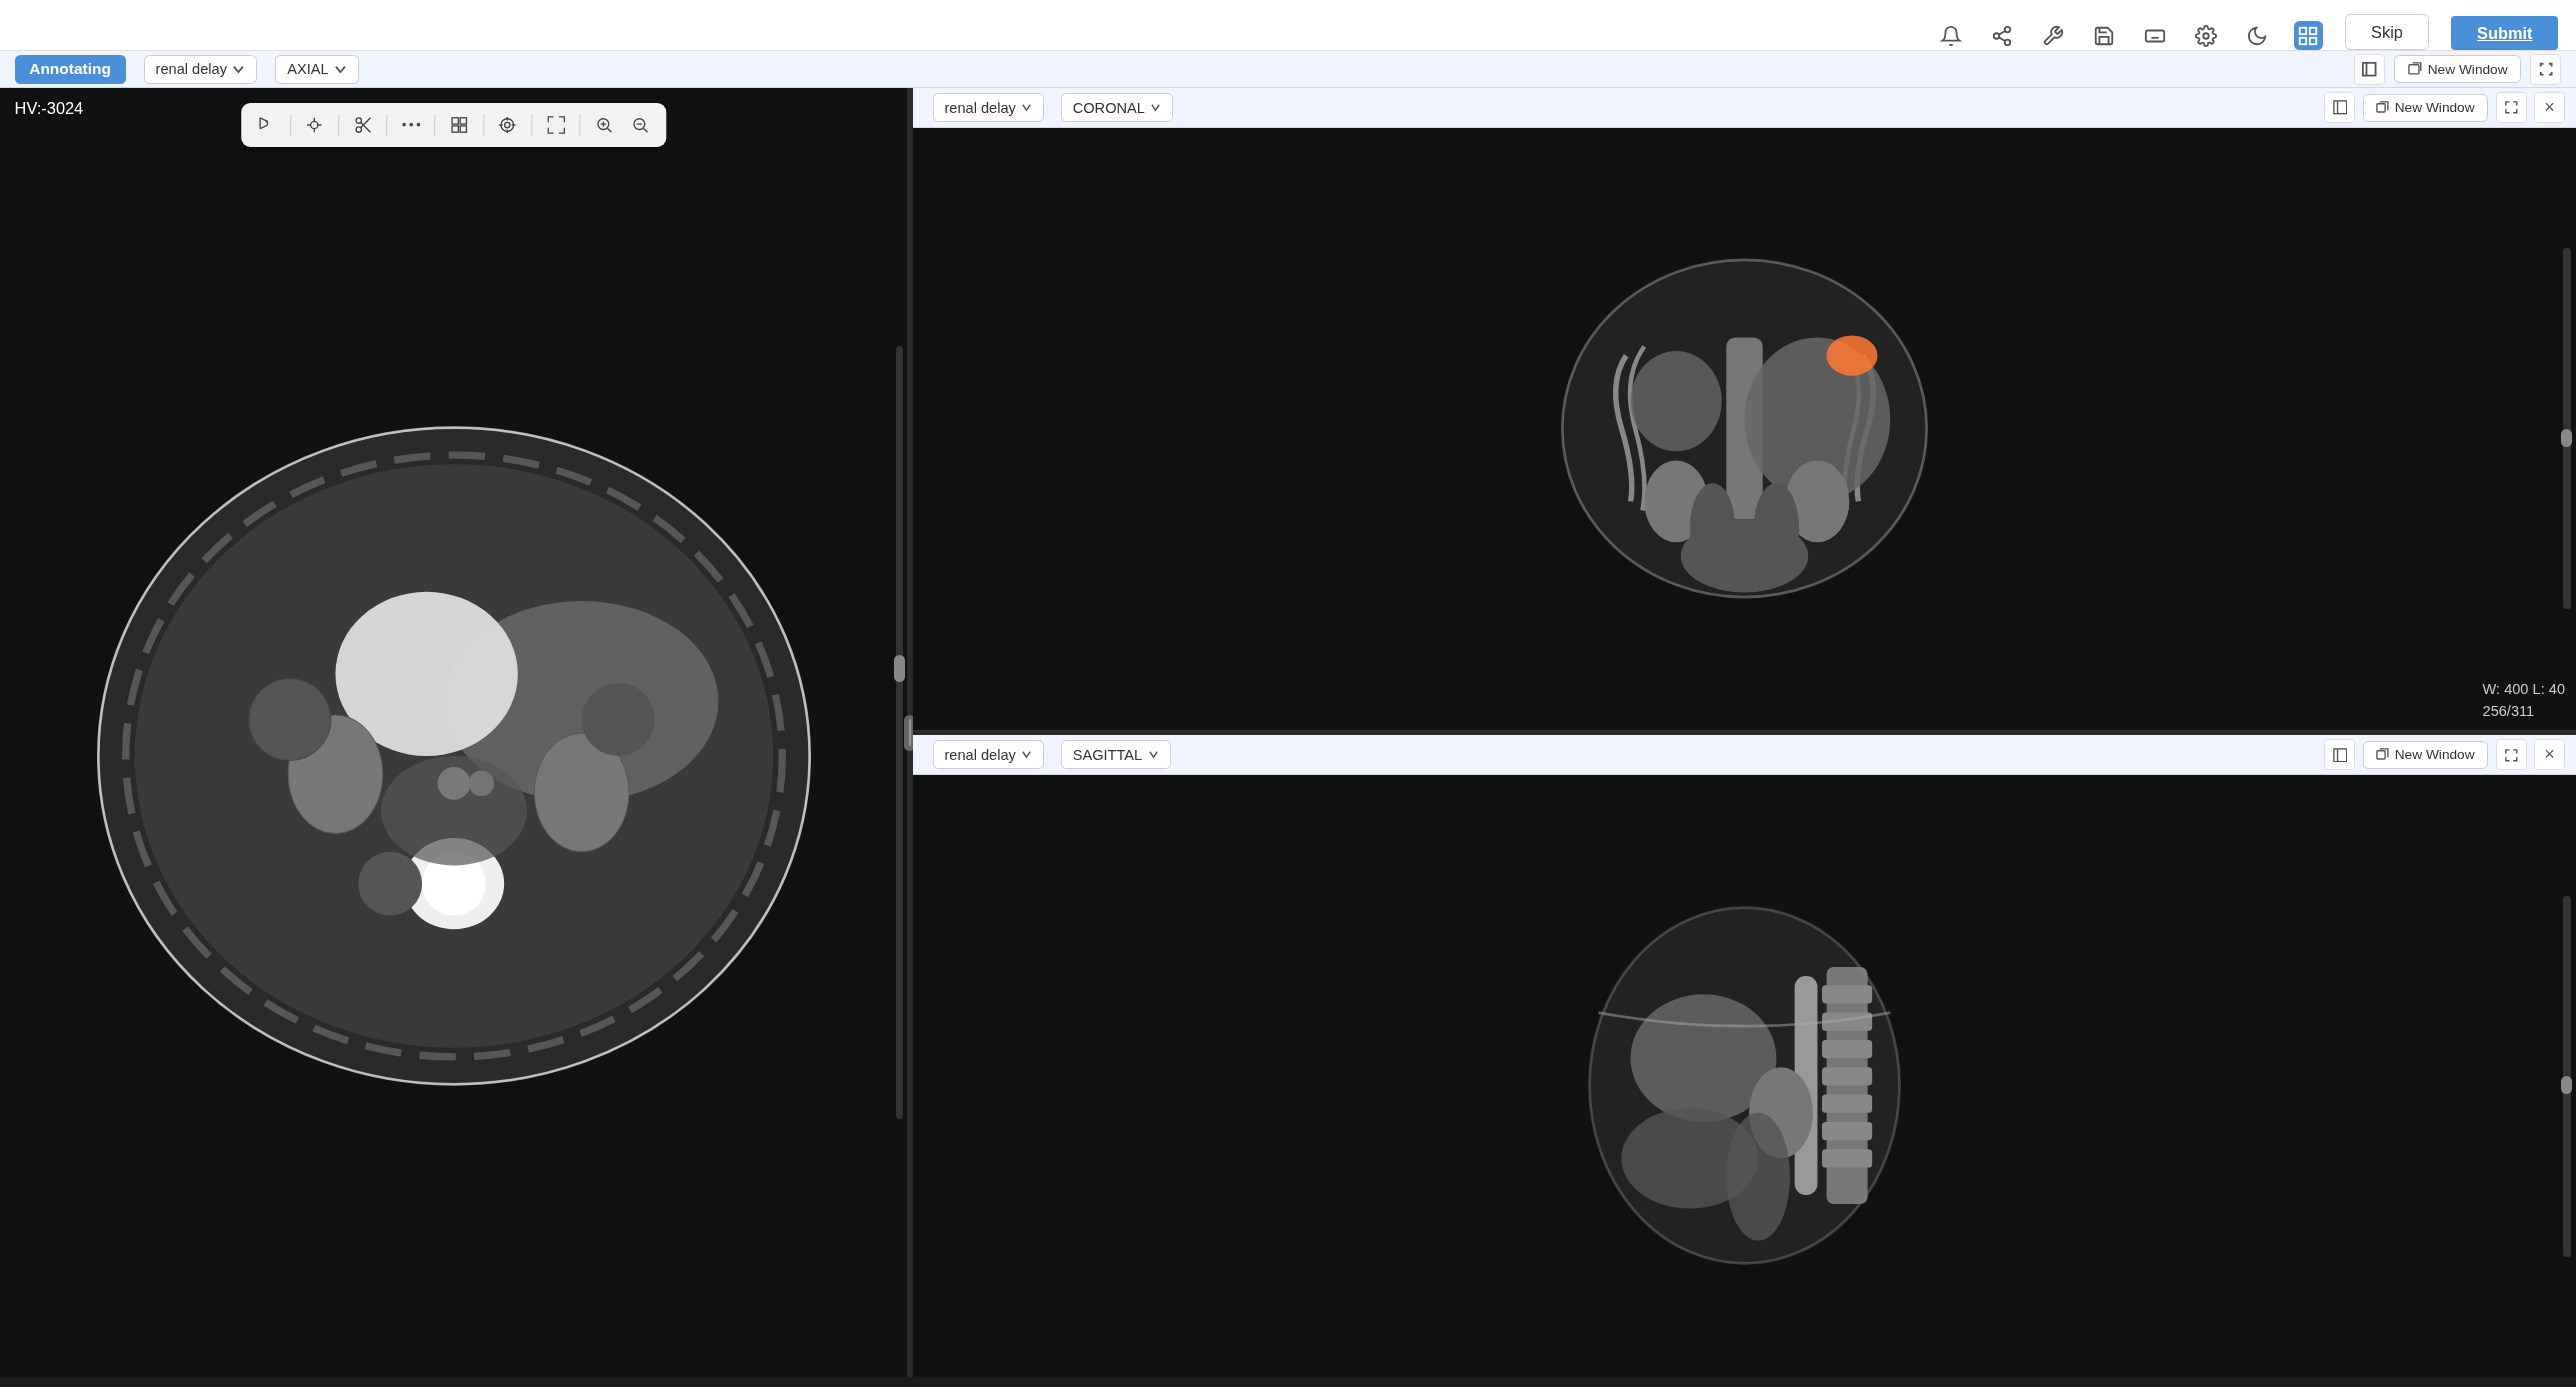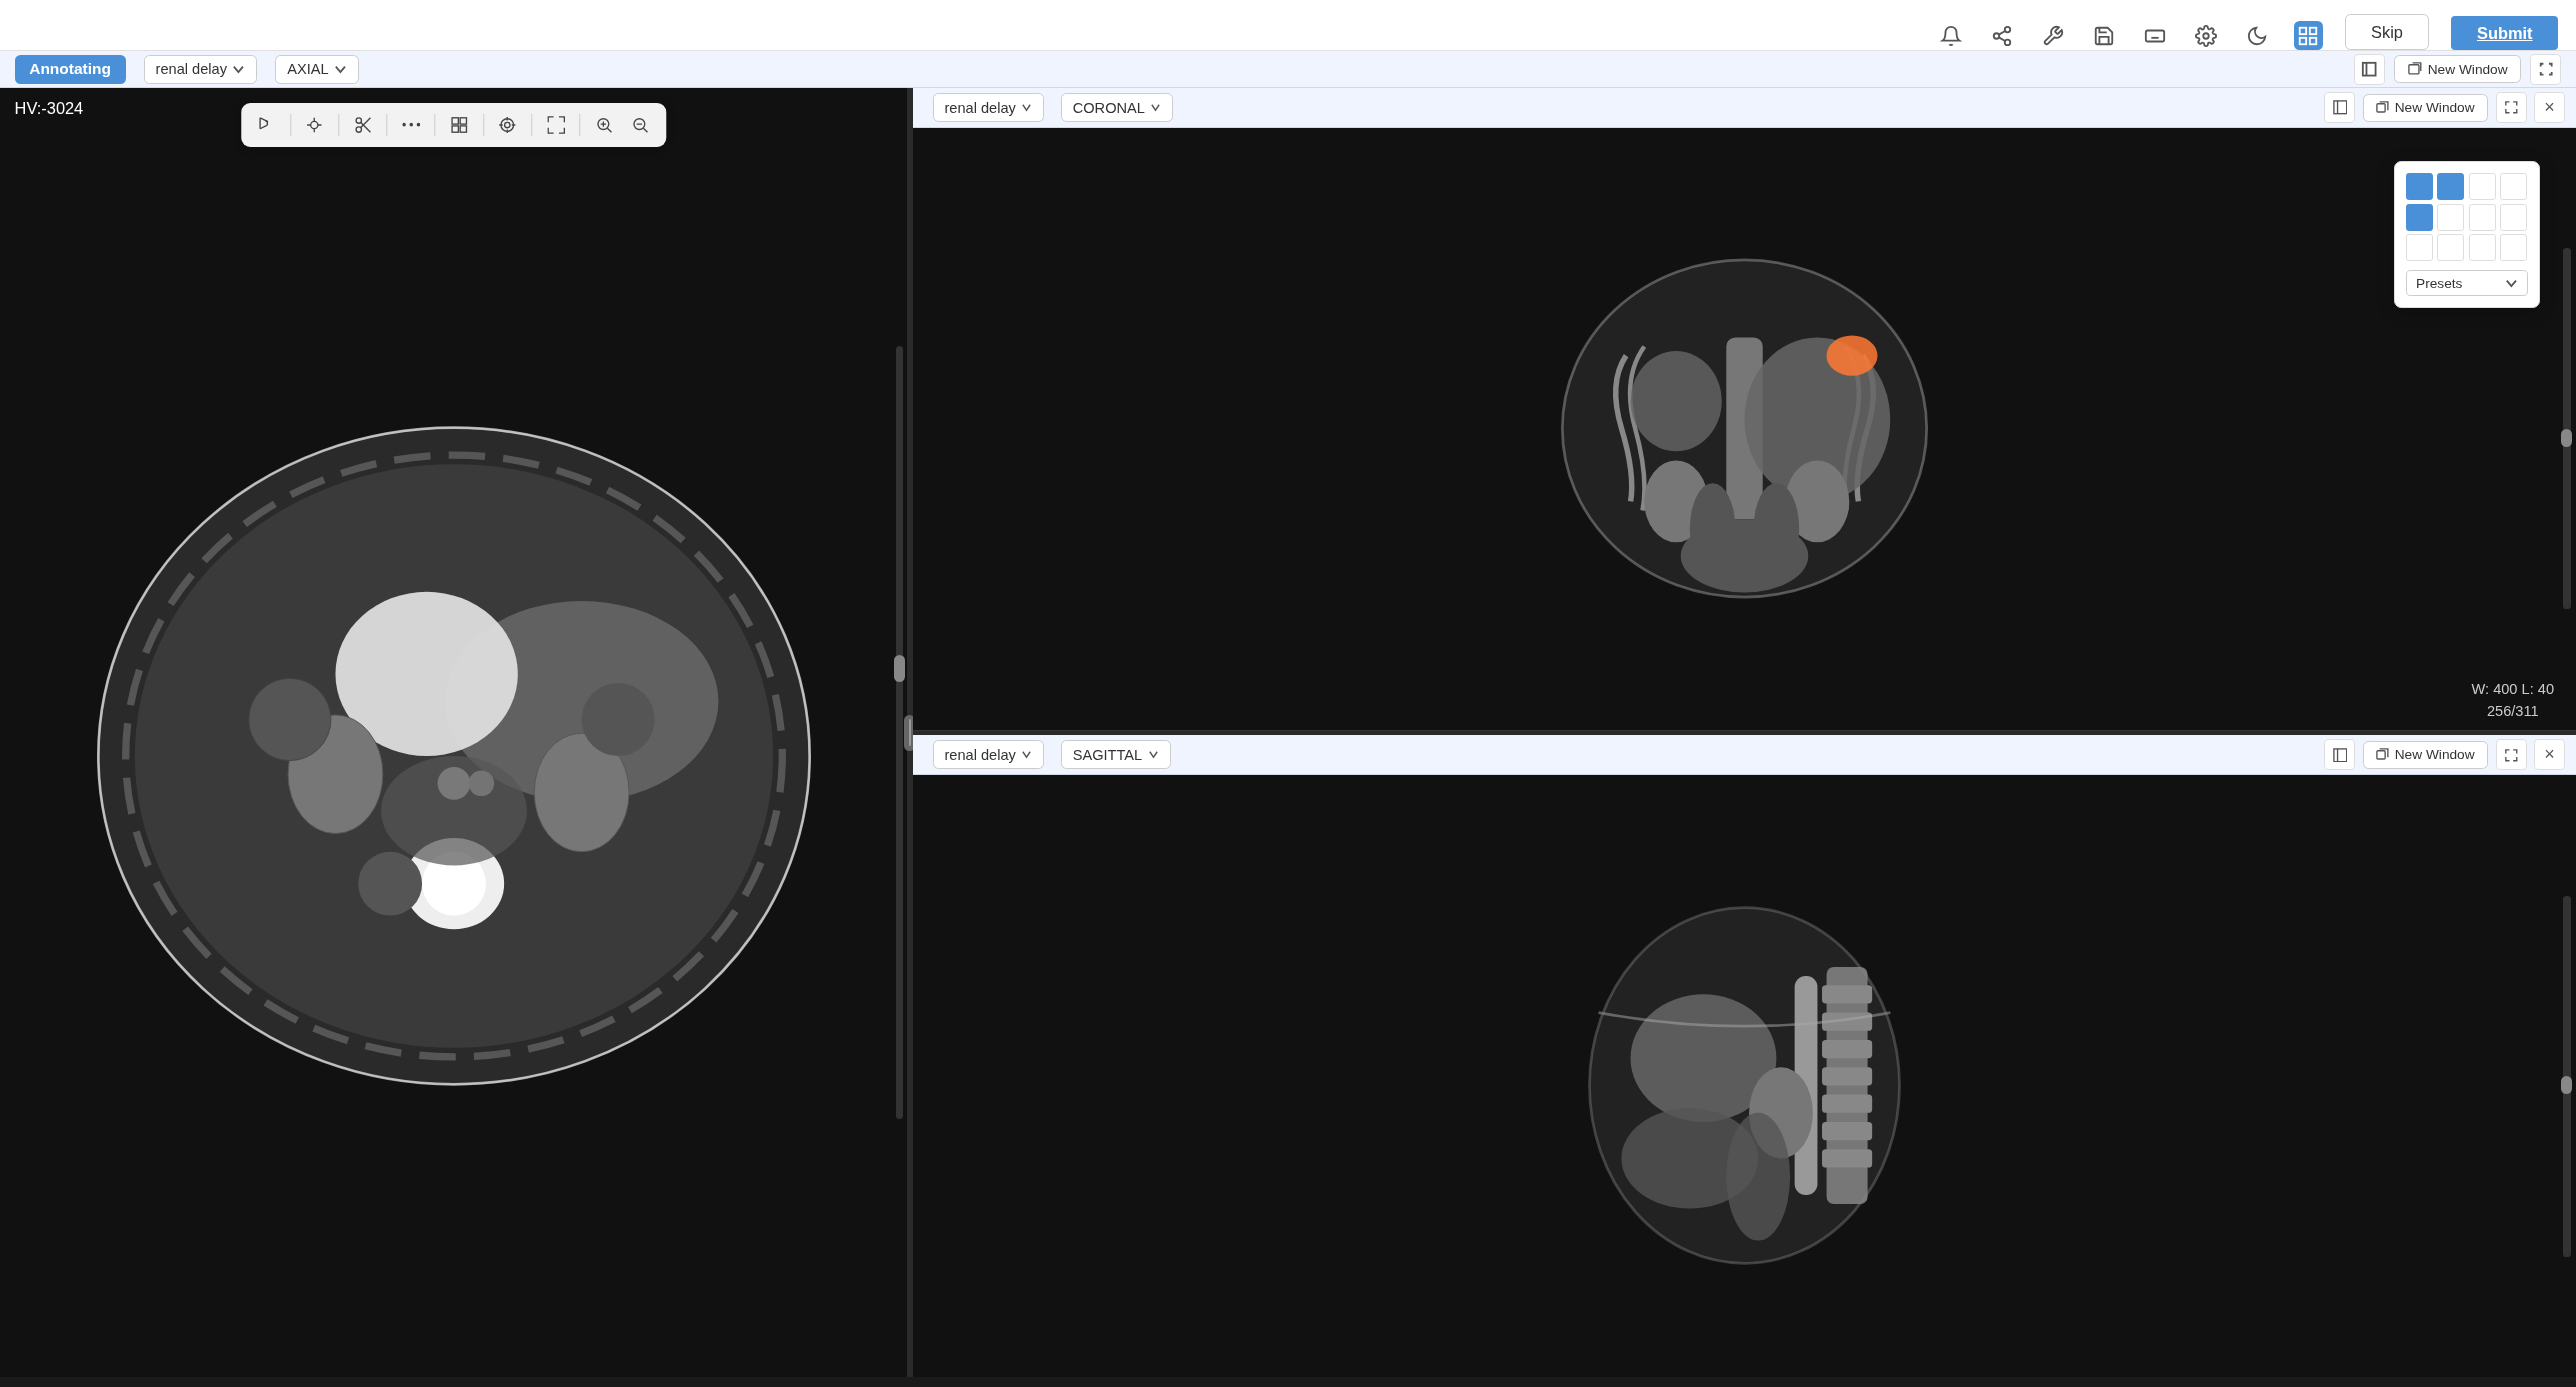--- a/index.html
+++ b/index.html
@@ -292,24 +292,24 @@
       overflow: hidden;
       display: flex;
       align-items: center;
       justify-content: center;
     }
 
     
     .status-info {
       position: absolute;
       bottom: 7.3px;
-      right: 22px;
+      right: 11px;
       color: #ccc;
       font-size: 14.6px;
-      text-align: center;
+      text-align: left;
       line-height: 1.5;
     }
 
     
     .right-scrollbar {
       position: absolute;
       right: 5.5px;
       top: 20%;
       height: 60%;
       width: 7.3px;
@@ -583,45 +583,20 @@
   </div>
 
   <div class="panel-divider">
     <div class="panel-divider-handle">
       <div style="width:1.8px;height:27px;background:#999;margin:4.6px auto;border-radius:1.8px;"></div>
     </div>
   </div>
 
   <div class="right-panel">
 
-    <div class="grid-popup">
-      <div class="grid-cells">
-
-        <div class="grid-cell active"></div>
-        <div class="grid-cell active"></div>
-        <div class="grid-cell"></div>
-        <div class="grid-cell"></div>
-
-        <div class="grid-cell active"></div>
-        <div class="grid-cell"></div>
-        <div class="grid-cell"></div>
-        <div class="grid-cell"></div>
-
-        <div class="grid-cell"></div>
-        <div class="grid-cell"></div>
-        <div class="grid-cell"></div>
-        <div class="grid-cell"></div>
-      </div>
-      <div class="presets-dropdown">
-        <span>Presets</span>
-        <svg width="12.8" height="12.8" viewBox="0 0 14 14" fill="none" stroke="#555" stroke-width="2">
-          <polyline points="2,4 7,10 12,4"></polyline>
-        </svg>
-      </div>
-    </div>
 
     <div class="right-top">
 
       <div class="panel-header">
         <button class="dropdown-btn">
           <span>renal delay</span>
           <svg width="11" height="11" viewBox="0 0 12 12" fill="none" stroke="#555" stroke-width="1.5">
               <polyline points="2,3 6,9 10,3"></polyline>
             </svg>
         </button>

